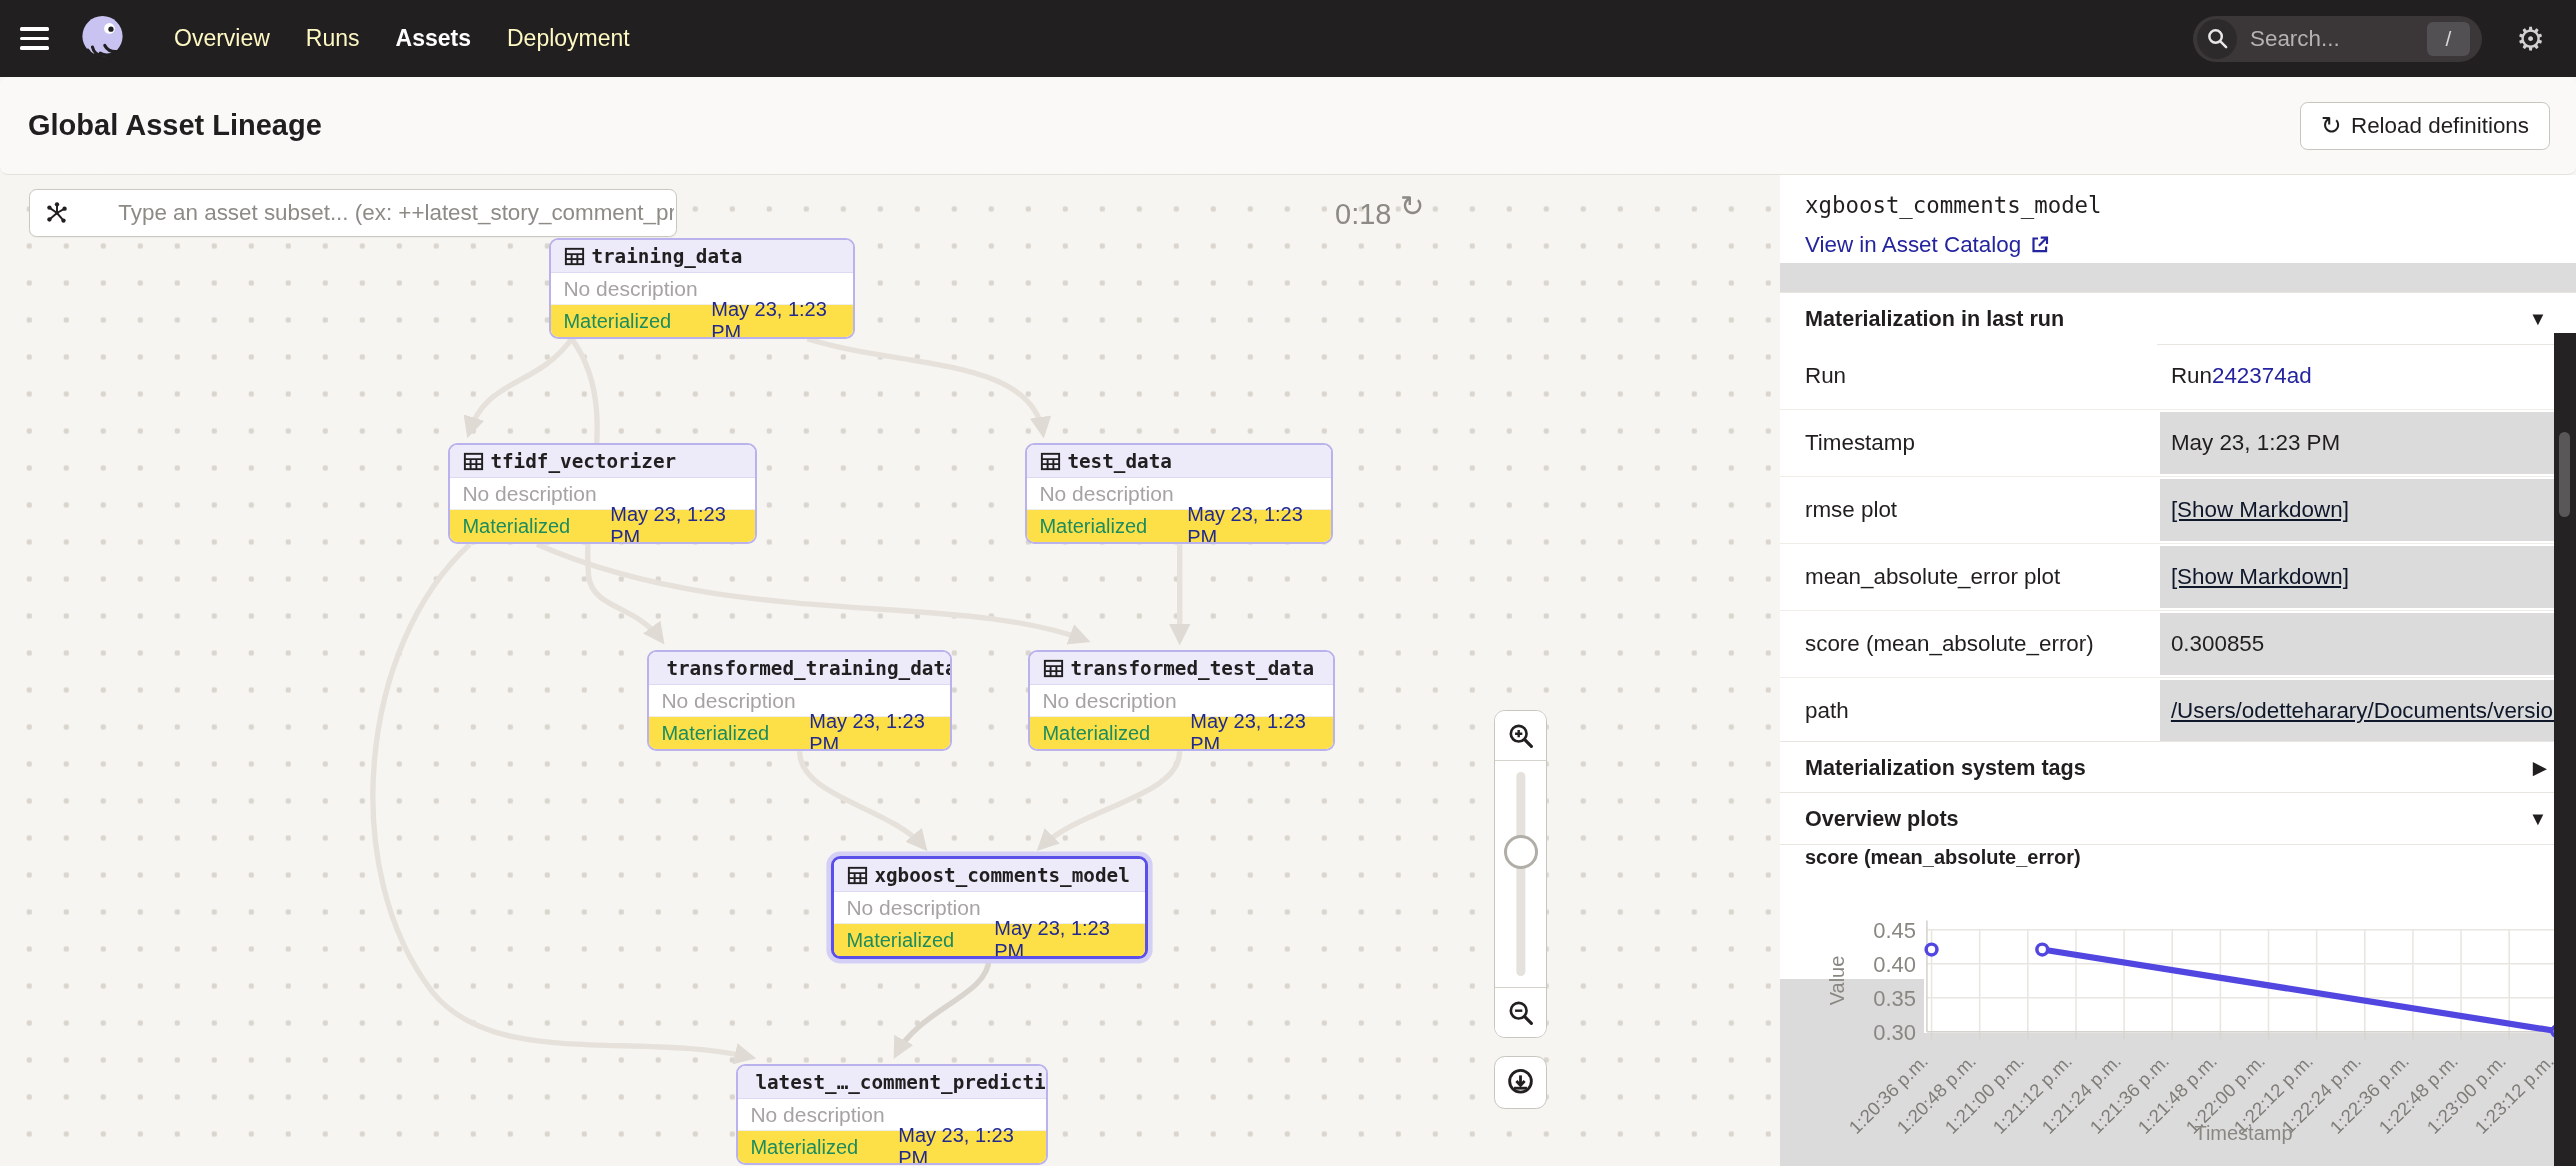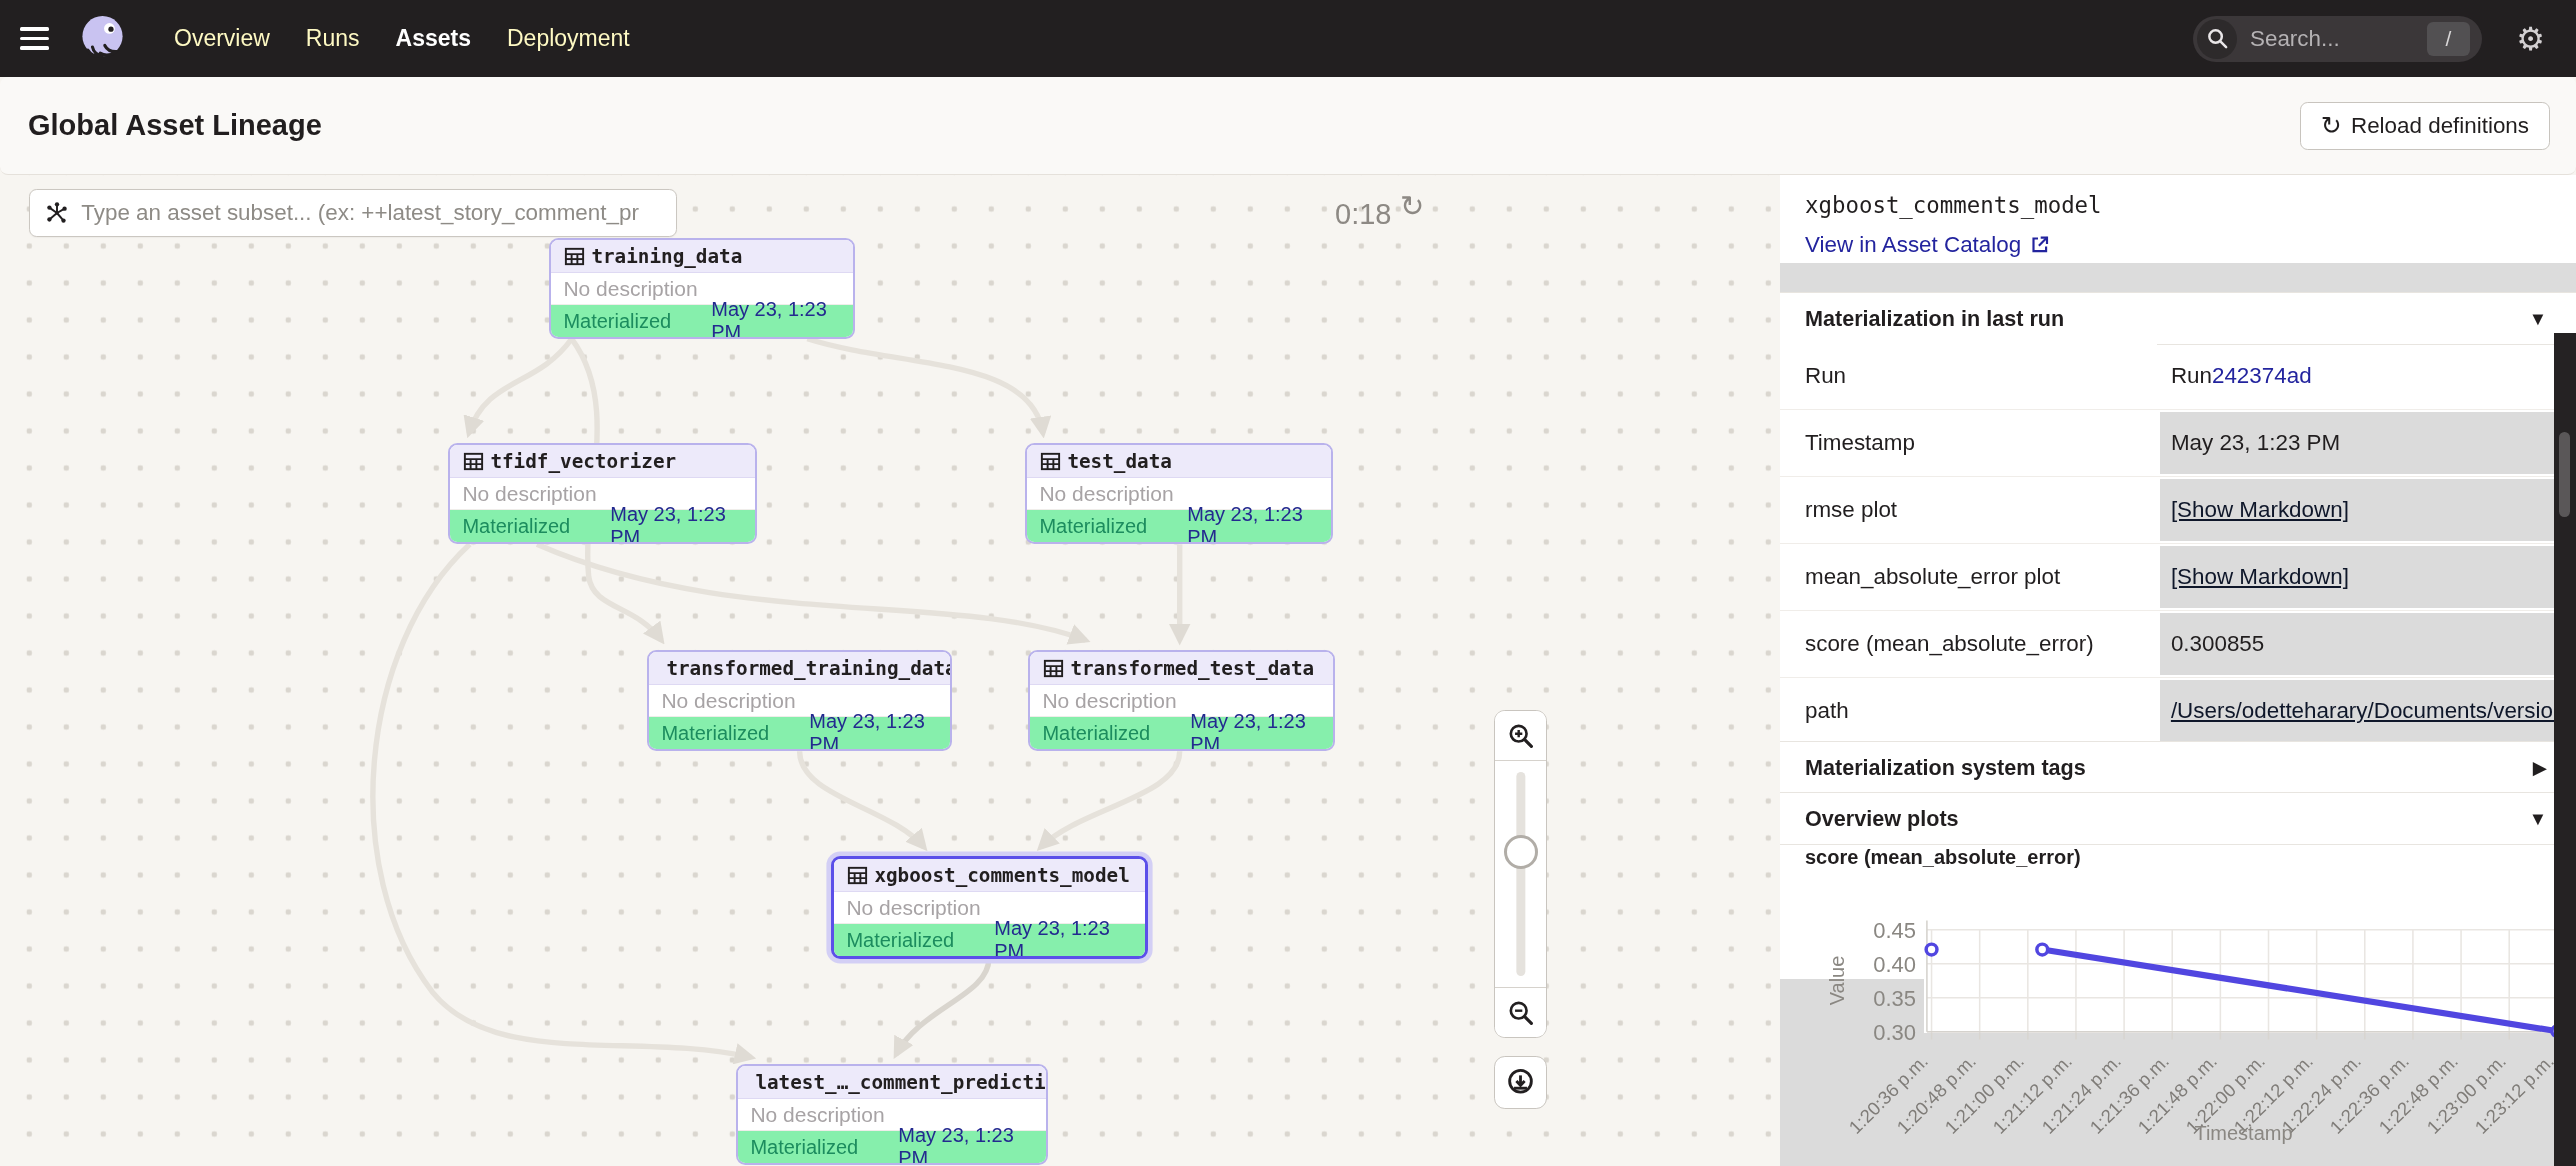--- a/index.html
+++ b/index.html
@@ -22,38 +22,38 @@
   
   .pagehead{position:absolute;left:0;top:77px;width:2576px;height:97px;background:#FAF9F7;border-bottom:1.5px solid #E5E1DB;display:flex;align-items:center;border-radius:8px;}
   .pagetitle{font-size:29px;font-weight:bold;color:#211E1F;margin-left:28px;}
   .reloadbtn{margin-left:auto;margin-right:26px;height:48px;padding:0 20px;border:1.5px solid #C8C4BE;border-radius:7.7px;background:#FFFFFF;display:flex;align-items:center;gap:9.3px;font-size:22.4px;color:#211E1F;cursor:pointer;}
   .reloadbtn .ricon{font-size:25px;line-height:1;}
   
   .canvas{position:absolute;left:0;top:175px;width:1780px;height:992px;background:#F7F5F1;
     background-image:radial-gradient(circle,#DAD6CF 2.7px,transparent 3.1px);background-size:37px 37px;background-position:10.8px 15.5px;overflow:hidden;border-right:1.5px solid #DCD8D2;}
   #edges{position:absolute;left:0;top:0;}
   
-  .subsetwrap{position:absolute;left:29px;top:14px;width:646px;height:46px;background:#FFFFFF;border:1.5px solid #CBC7C1;border-radius:7.7px;display:flex;align-items:center;box-shadow:0 0.8px 1.5px rgba(0,0,0,.04);}
+  .subsetwrap{position:absolute;left:29px;top:14px;width:646px;height:46px;background:#FFFFFF;border:1.5px solid #CBC7C1;border-radius:7.7px;display:flex;align-items:center;box-shadow:0 0.8px 1.5px rgba(0,0,0,.04);gap:37px;}
   .subsetwrap svg{margin-left:14px;flex:none;}
   .subsetwrap input{border:none;outline:none;font-size:22.4px;color:#3a3736;margin-left:9.3px;width:572px;font-family:"Liberation Sans",sans-serif;background:transparent;}
   .subsetwrap input::placeholder{color:#8E8B86;}
   .timer{position:absolute;left:1335px;top:23px;font-size:29px;color:#8D8984;}
   .timer-refresh{position:absolute;left:1400px;top:17px;font-size:29px;color:#8D8984;cursor:pointer;line-height:1;}
   .matbtn{position:absolute;left:1459px;top:12.4px;width:325px;height:48px;background:#211E1F;border-radius:9.3px;display:flex;align-items:center;color:#fff;cursor:pointer;}
   .matbtn .mlabel{font-size:22.4px;margin-left:10.8px;}
   .matbtn .spark{margin-left:17px;display:flex;}
   .matbtn .divider{width:1.5px;height:48px;background:#4A4748;margin-left:auto;}
   .matbtn .caret{width:48px;text-align:center;font-size:20px;color:#fff;}
   
   .node{position:absolute;border:2.3px solid #B9B2EC;border-radius:9.3px;background:#fff;overflow:hidden;box-sizing:border-box;cursor:pointer;}
   .node.selected{border:3.9px solid #5B4FE9;box-shadow:0 0 0 4.6px #D3CFF5;}
   .nhead{height:32px;background:#EDEAFA;border-bottom:1.5px solid #DED9F3;display:flex;align-items:center;gap:5px;padding:0 12.4px;}
   .nhead .ntitle{font-family:"DejaVu Sans Mono",monospace;font-size:19.3px;font-weight:600;color:#221F20;white-space:nowrap;}
   .nbody{height:31px;display:flex;align-items:center;padding:0 12.4px;font-size:21px;color:#A7A3A5;background:#fff;border-bottom:1.5px solid #EFEDEA;}
-  .nfoot{height:32px;background:#86efac;display:flex;align-items:center;justify-content:space-between;padding:0 12.4px;gap:40px;}
+  .nfoot{height:32px;background:#fde047;display:flex;align-items:center;justify-content:space-between;padding:0 12.4px;gap:40px;}
   .nfoot .status{font-size:20px;color:#1C8C5E;}
   .nfoot .ndate{font-size:20px;color:#232A8F;}
   
   .zoomstack{position:absolute;left:1494px;top:535px;width:51px;background:#FFFFFF;border:1.5px solid #C9C5BF;border-radius:10.8px;overflow:hidden;}
   .zbtn{height:49px;display:flex;align-items:center;justify-content:center;cursor:pointer;background:#fff;}
   .zbtn.top{border-bottom:1.5px solid #D6D2CC;}
   .zbtn.bottom{border-top:1.5px solid #D6D2CC;}
   .ztrack{height:226px;position:relative;}
   .ztrack .rail{position:absolute;left:50%;transform:translateX(-50%);top:10.8px;bottom:10.8px;width:9.3px;border-radius:4.6px;background:#E5E2DD;}
   .ztrack .knob{position:absolute;left:50%;transform:translateX(-50%);top:74px;width:28px;height:28px;border-radius:50%;background:#fff;border:3.1px solid #B1ADA7;cursor:grab;}

